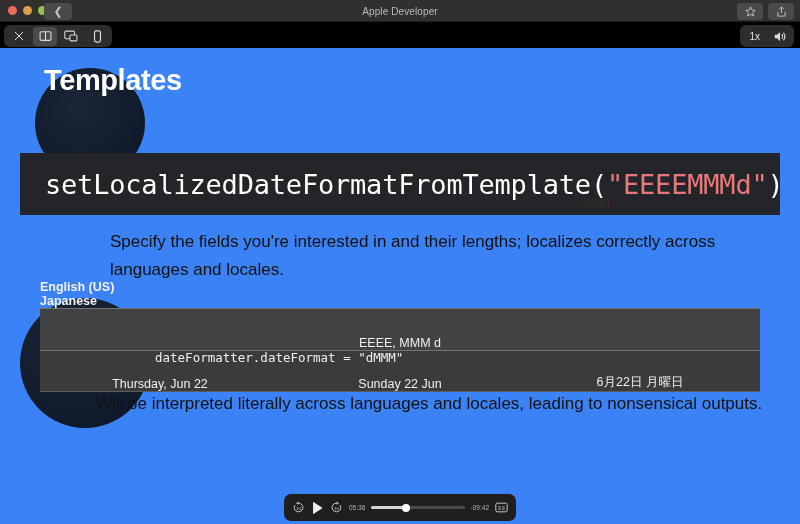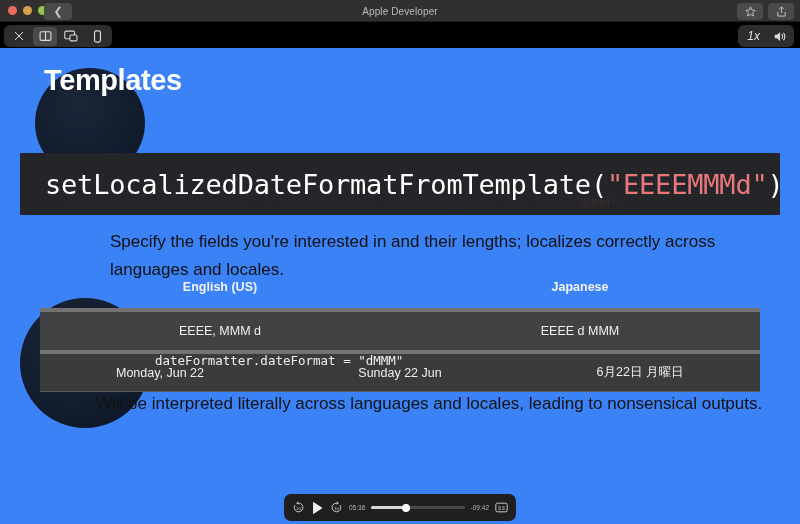--- a/index.html
+++ b/index.html
@@ -53,21 +53,21 @@
     position:absolute; right:6px; top:3px; height:22px;
     background:#2d2d2f; border-radius:6px;
     display:flex; align-items:center; gap:1px; padding:0 2px;
   }
   .sb-btn {
     width:24px; height:19px; border-radius:4px;
     display:flex; align-items:center; justify-content:center;
     color:#d8d6d4;
   }
   .sb-btn.active { background:#4a4a4c; }
-  .speed { font-size:12px; color:#e2e0de; padding:0 7px;font-style:italic; }
+  .speed { font-size:10px; color:#e2e0de; padding:0 7px; }
 
   
   .slide { position:absolute; top:48px; left:0; width:800px; height:476px; background:#3b82f6; overflow:hidden; }
 
   .ghost-logo {
     position:absolute; border-radius:50%;
     background:radial-gradient(circle at 40% 35%, #151515 0%, #0a0a0a 60%, #000 100%);
     opacity:.85;
   }
 
@@ -95,27 +95,27 @@
   }
   .faded-code .str2 { color:#3a2a30; }
 
   .faded-para {
     position:absolute; left:110px; top:180px; width:660px;
     font-size:17px; line-height:28px; color:#111111;
   }
 
   
   .table { position:absolute; left:40px; top:232px; width:720px; }
-  .thead { display:flex; height:28px; align-items:flex-start; }
+  .thead { display:flex; height:28px; align-items:flex-start;flex-direction:column; }
   .thead > div {
     flex:1; text-align:center; font-size:12.5px; font-weight:bold; color:#f2f2f2;
   }
   .trow {
-    display:flex; height:42px; align-items:center;
-    border-top:4px solid #737373;
+    display:flex; height:42px; align-items:flex-end;
+    border-top:1px solid #737373;
     position:relative;
   }
   .trow.r1 { background:#414244; }
   .trow.r2 { background:#3a3b3d; }
   .trow.last { border-bottom:1px solid #5a5b5d; }
   .trow > div {
     flex:1; text-align:center; font-size:12.5px; color:#efefef;
   }
   .row-ghost-code {
     position:absolute; left:115px; top:-1px;
@@ -225,25 +225,24 @@
 
     <div class="faded-para">Specify the fields you're interested in and their lengths; localizes correctly across languages and locales.</div>
 
     <div class="table">
       <div class="thead">
         <div>English (US)</div>
         <div>Japanese</div>
       </div>
       <div class="trow r1">
         <div>EEEE, MMM d</div>
-        <div>EEEE d MMM</div>
       </div>
       <div class="trow r2 last">
         <div class="row-ghost-code">dateFormatter.dateFormat = "dMMM"</div>
-        <div>Monday, Jun 22</div>
+        <div>Thursday, Jun 22</div>
         <div>Sunday 22 Jun</div>
         <div>6月22日 月曜日</div>
       </div>
     </div>
 
     <div class="faded-para2">Will be interpreted literally across languages and locales, leading to nonsensical outputs.</div>
 
     <div class="playbar">
       <div class="pb-icon">
         <svg width="13" height="13" viewBox="0 0 24 24">

